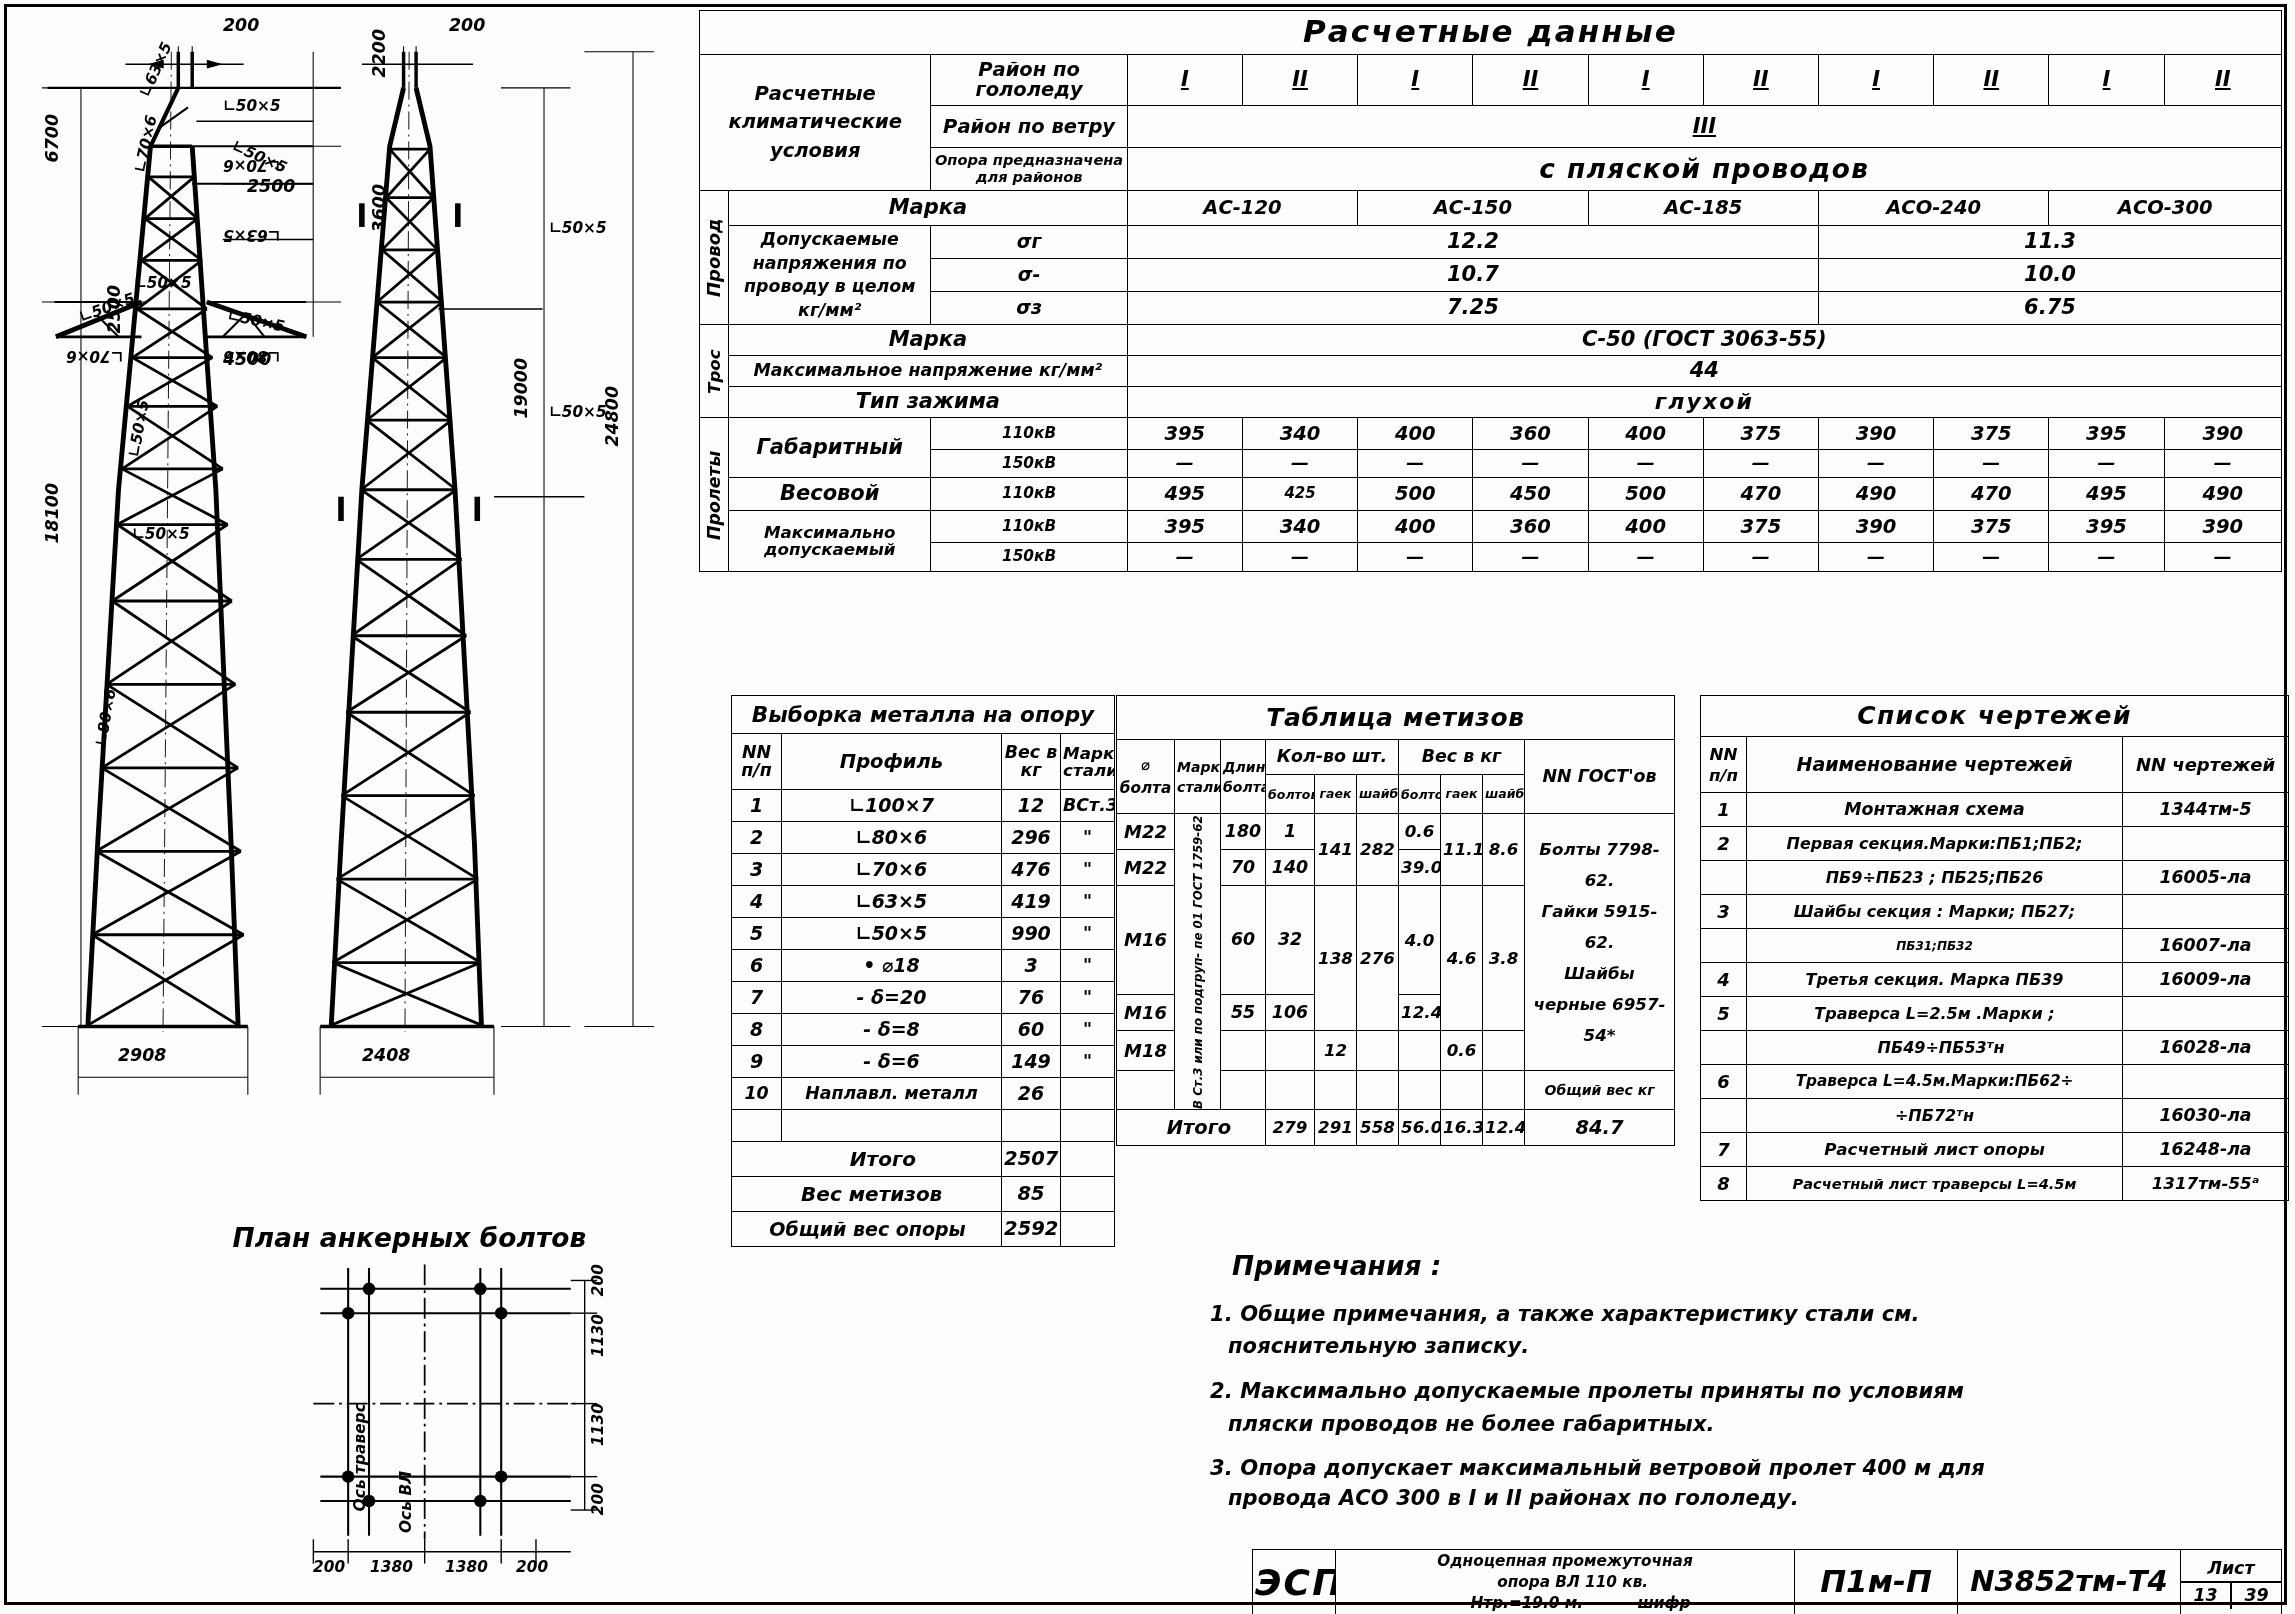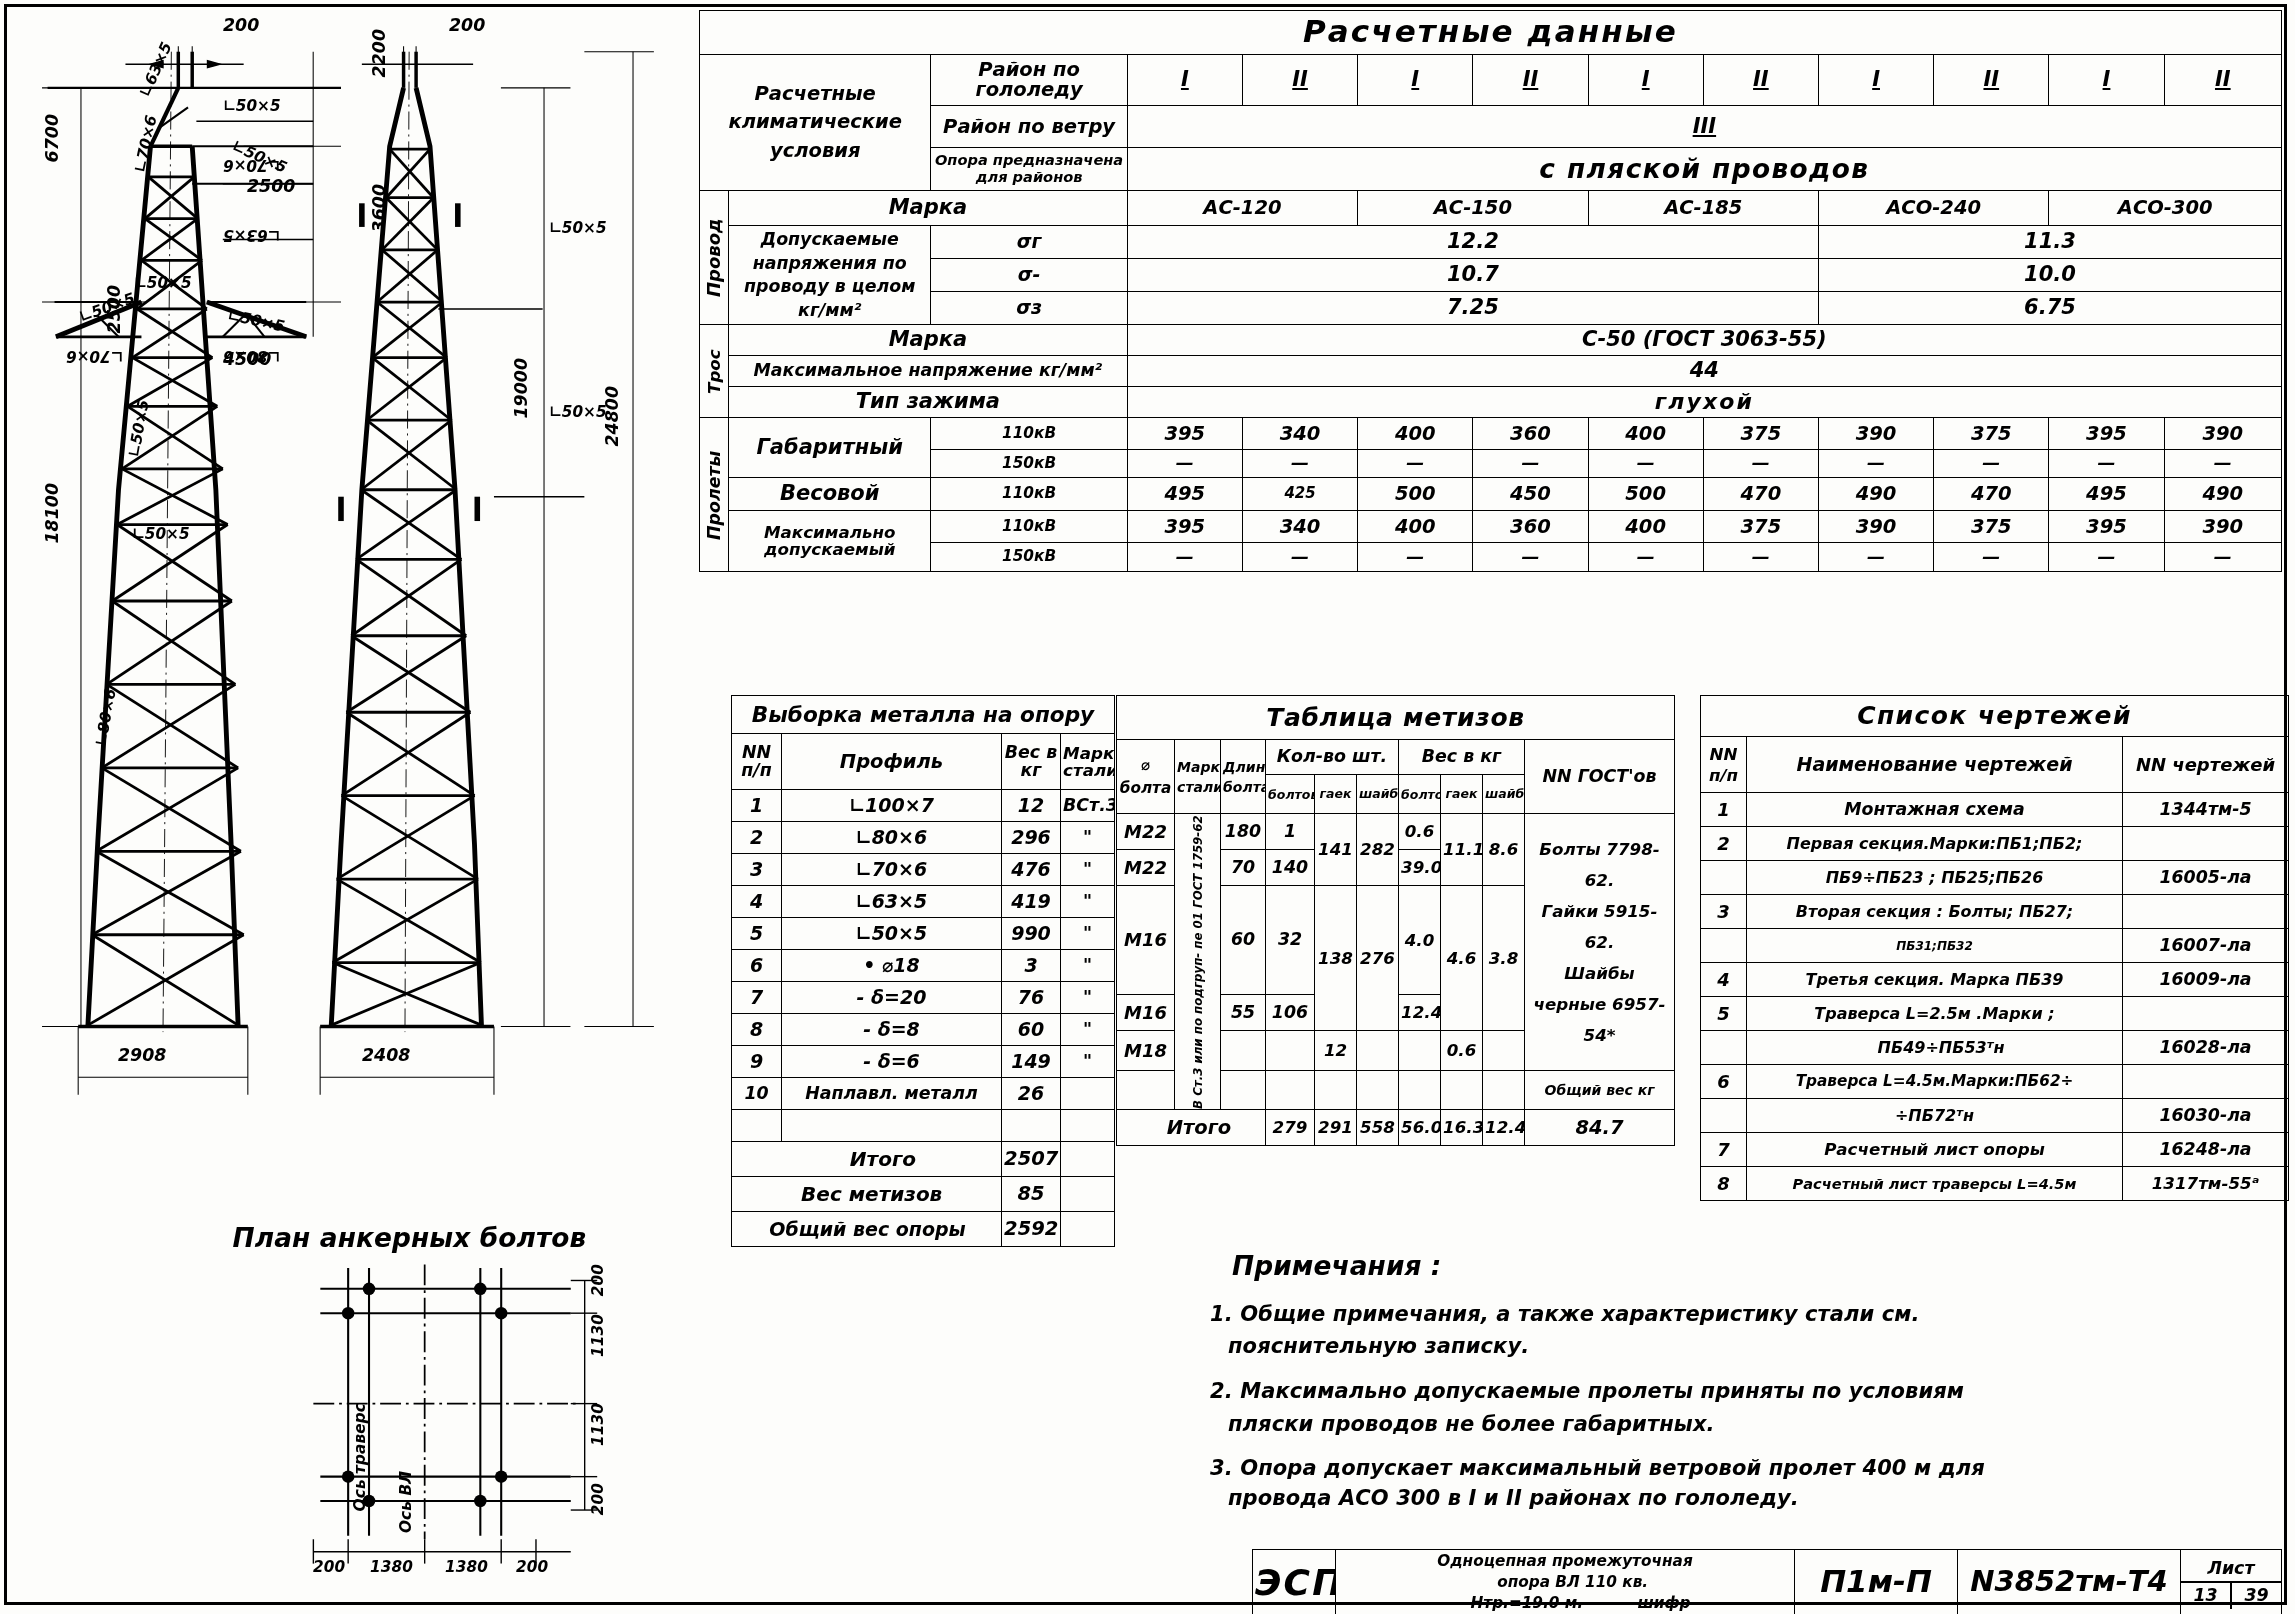--- a/index.html
+++ b/index.html
@@ -733,21 +733,21 @@
         <td class="lft" style="font-size:16px;">Первая секция.Марки:ПБ1;ПБ2;</td>
         <td style="font-size:17.4px;"></td>
       </tr>
       <tr style="height:34px;">
         <td style="font-size:18px;"></td>
         <td class="lft" style="font-size:16px;">ПБ9÷ПБ23 ; ПБ25;ПБ26</td>
         <td style="font-size:17.4px;">16005-ла</td>
       </tr>
       <tr style="height:34px;">
         <td style="font-size:18px;">3</td>
-        <td class="lft" style="font-size:16px;">Вторая секция : Болты; ПБ27;</td>
+        <td class="lft" style="font-size:16px;">Шайбы секция : Марки; ПБ27;</td>
         <td style="font-size:17.4px;"></td>
       </tr>
       <tr style="height:34px;">
         <td style="font-size:18px;"></td>
         <td class="lft" style="font-size:12px;">ПБ31;ПБ32</td>
         <td style="font-size:17.4px;">16007-ла</td>
       </tr>
       <tr style="height:34px;">
         <td style="font-size:18px;">4</td>
         <td class="lft" style="font-size:16px;">Третья секция. Марка ПБ39</td>

